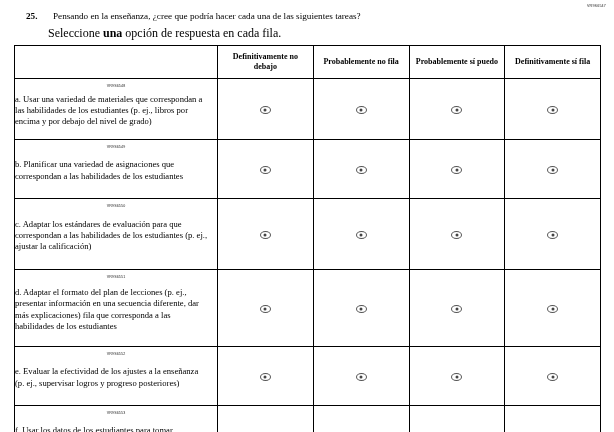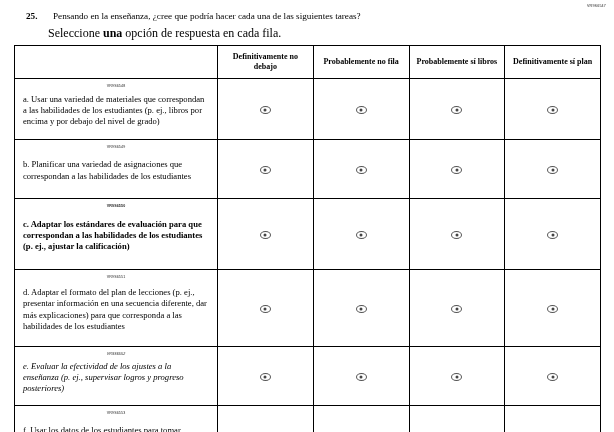--- a/index.html
+++ b/index.html
@@ -82,21 +82,21 @@
     text-align: center;
     padding: 6px 4px;
     line-height: 10px;
     height: 30px;
     box-sizing: border-box;
   }
   col.c-item { width: 203px; }
   col.c-opt { width: 95.75px; }
   td.item-cell {
     position: relative;
-    padding: 6px 8px 8px 8px;
+    padding: 6px 8px 8px 0;
     font-size: 8.6px;
     line-height: 11.2px;
     vertical-align: top;
   }
   td.item-cell .ident {
     position: absolute;
     top: 2px;
     left: 50%;
     transform: translateX(-50%);
     font-family: "Liberation Sans", sans-serif;
@@ -129,23 +129,23 @@
     width: 3px;
     height: 3px;
     border-radius: 50%;
     background: #444;
     top: 50%;
     left: 50%;
     transform: translate(-50%, -50%);
   }
   .row-a td.item-cell { height: 46px; }
   .row-b td.item-cell { height: 44px; }
-  .row-c td.item-cell { height: 56px; font-weight: bold; }
+  .row-c td.item-cell { height: 56px; }
   .row-d td.item-cell { height: 62px; }
-  .row-e td.item-cell { height: 44px; font-style: italic; }
+  .row-e td.item-cell { height: 44px; }
   .row-f td.item-cell { height: 44px; }
 </style>
 </head>
 <body>
 
 <div class="page">
 
   <div class="corner-code">VR9S6547</div>
 
   <div class="question-block">
@@ -162,22 +162,22 @@
       <col class="c-opt">
       <col class="c-opt">
       <col class="c-opt">
       <col class="c-opt">
     </colgroup>
     <thead>
       <tr>
         <th></th>
         <th>Definitivamente no debajo</th>
         <th>Probablemente no fila</th>
-        <th>Probablemente sí libros</th>
-        <th>Definitivamente sí plan</th>
+        <th>Probablemente sí puedo</th>
+        <th>Definitivamente sí fila</th>
       </tr>
     </thead>
     <tbody>
       <tr class="row-a">
         <td class="item-cell">
           <span class="ident">VR9S6548</span>
           <span class="item-body">a. Usar una variedad de materiales que correspondan a las habilidades de los estudiantes (p. ej., libros por encima y por debajo del nivel de grado)</span>
         </td>
         <td class="opt-cell"><span class="radio"></span></td>
         <td class="opt-cell"><span class="radio"></span></td>
@@ -200,21 +200,21 @@
           <span class="item-body">c. Adaptar los estándares de evaluación para que correspondan a las habilidades de los estudiantes (p. ej., ajustar la calificación)</span>
         </td>
         <td class="opt-cell"><span class="radio"></span></td>
         <td class="opt-cell"><span class="radio"></span></td>
         <td class="opt-cell"><span class="radio"></span></td>
         <td class="opt-cell"><span class="radio"></span></td>
       </tr>
       <tr class="row-d">
         <td class="item-cell">
           <span class="ident">VR9S6551</span>
-          <span class="item-body">d. Adaptar el formato del plan de lecciones (p. ej., presentar información en una secuencia diferente, dar más explicaciones) para que corresponda a las habilidades de los estudiantes</span>
+          <span class="item-body">d. Adaptar el formato del plan de lecciones (p. ej., presentar información en una secuencia diferente, dar más explicaciones) fila que corresponda a las habilidades de los estudiantes</span>
         </td>
         <td class="opt-cell"><span class="radio"></span></td>
         <td class="opt-cell"><span class="radio"></span></td>
         <td class="opt-cell"><span class="radio"></span></td>
         <td class="opt-cell"><span class="radio"></span></td>
       </tr>
       <tr class="row-e">
         <td class="item-cell">
           <span class="ident">VR9S6552</span>
           <span class="item-body">e. Evaluar la efectividad de los ajustes a la enseñanza (p. ej., supervisar logros y progreso posteriores)</span>

